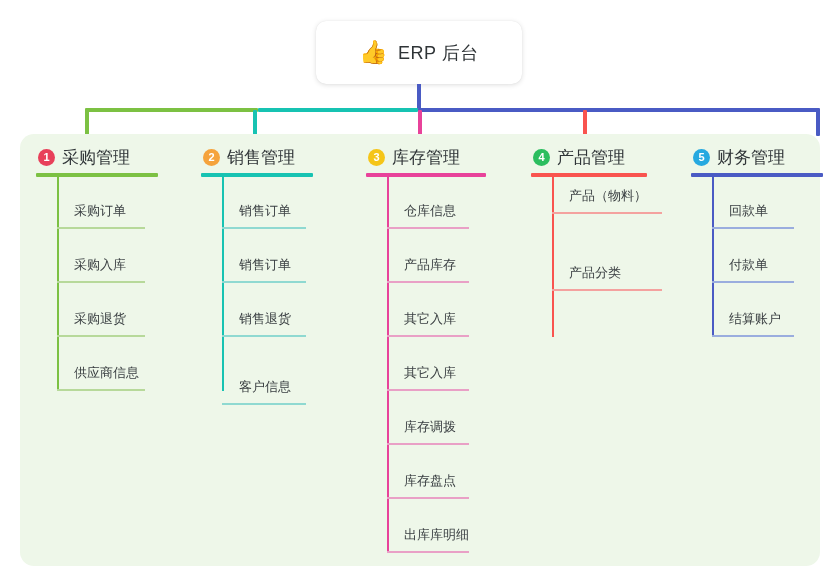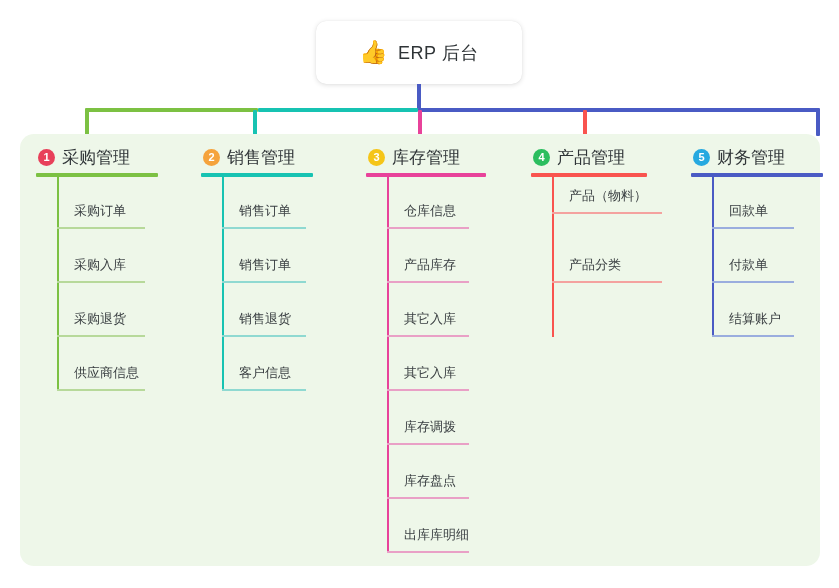--- a/index.html
+++ b/index.html
@@ -215,21 +215,21 @@
           <div class="leaf-rule" style="width: 84px; background: rgb(143, 217, 209);"></div>
         </div>
         <div class="leaf" style="top: 95px; width: 94px;">
           <span class="leaf-label">销售订单</span>
           <div class="leaf-rule" style="width: 84px; background: rgb(143, 217, 209);"></div>
         </div>
         <div class="leaf" style="top: 149px; width: 94px;">
           <span class="leaf-label">销售退货</span>
           <div class="leaf-rule" style="width: 84px; background: rgb(143, 217, 209);"></div>
         </div>
-        <div class="leaf" style="top: 203px; width: 94px;">
+        <div class="leaf" style="top: 217px; width: 94px;">
           <span class="leaf-label">客户信息</span>
           <div class="leaf-rule" style="width: 84px; background: rgb(143, 217, 209);"></div>
         </div>
       </div>
       <div class="column" style="left: 350px; width: 165px; height: 432px;">
         <div class="col-head">
           <span class="col-badge" style="background: rgb(245, 197, 24);">3</span>
           <span class="col-title">库存管理</span>
         </div>
         <div class="col-rule" style="width: 120px; background: rgb(232, 66, 154);"></div>
@@ -267,21 +267,21 @@
         <div class="col-head">
           <span class="col-badge" style="background: rgb(43, 190, 95);">4</span>
           <span class="col-title">产品管理</span>
         </div>
         <div class="col-rule" style="width: 116px; background: rgb(249, 84, 79);"></div>
         <div class="col-spine" style="height: 162px; background: rgb(249, 84, 79);"></div>
         <div class="leaf" style="top: 26px; width: 120px;">
           <span class="leaf-label">产品（物料）</span>
           <div class="leaf-rule" style="width: 110px; background: rgb(244, 162, 159);"></div>
         </div>
-        <div class="leaf" style="top: 95px; width: 120px;">
+        <div class="leaf" style="top: 103px; width: 120px;">
           <span class="leaf-label">产品分类</span>
           <div class="leaf-rule" style="width: 110px; background: rgb(244, 162, 159);"></div>
         </div>
       </div>
       <div class="column" style="left: 675px; width: 145px; height: 432px;">
         <div class="col-head">
           <span class="col-badge" style="background: rgb(38, 169, 224);">5</span>
           <span class="col-title">财务管理</span>
         </div>
         <div class="col-rule" style="width: 132px; background: rgb(74, 91, 196);"></div>

